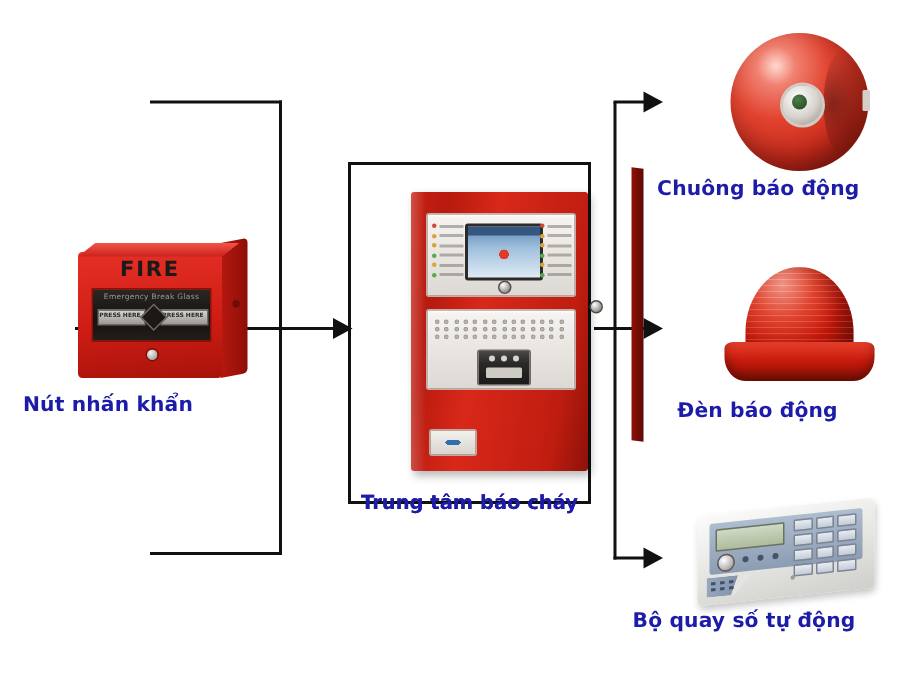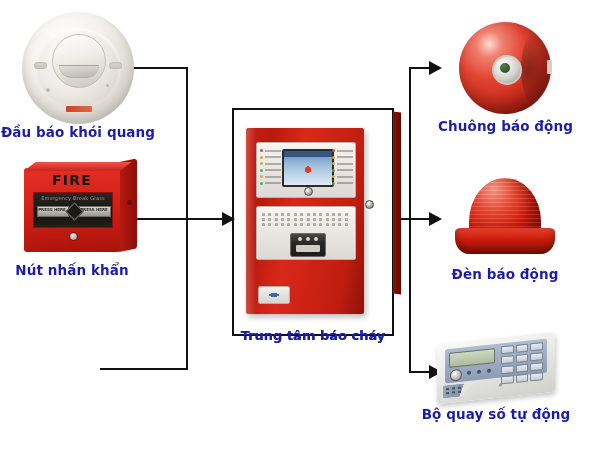--- a/index.html
+++ b/index.html
@@ -16,20 +16,21 @@
     font-family: "DejaVu Sans", sans-serif;
   }
 
   
   .device {
     position: absolute;
   }
   .device-art {
     position: relative;
     width: 100%;
+    margin-left: 28px;
   }
   .device-label {
     position: absolute;
     width: 200px;
     left: 50%;
     transform: translateX(-50%);
     text-align: center;
     color: #1c1ca8;
     font-weight: bold;
     font-size: 13.5px;
@@ -604,33 +605,20 @@
 
   <div class="wire wire-h" style="left:396px; top:218px; width:15px;"></div>
   <div class="wire wire-v" style="left:409px; top:68px; height:305px;"></div>
   <div class="wire wire-h" style="left:409px; top:67px; width:22px;"></div>
   <div class="arrow" style="left:429px; top:61px;"></div>
   <div class="wire wire-h" style="left:409px; top:218px; width:22px;"></div>
   <div class="arrow" style="left:429px; top:212px;"></div>
   <div class="wire wire-h" style="left:409px; top:371px; width:22px;"></div>
   <div class="arrow" style="left:429px; top:365px;"></div>
 
-  <div class="device" style="left:22px; top:12px; width:112px; height:120px;">
-    <div class="device-art" style="height:112px;">
-      <div class="smoke-base"></div>
-      <div class="smoke-rim"></div>
-      <div class="smoke-slot" style="left:12px; top:50px;"></div>
-      <div class="smoke-slot" style="left:87px; top:50px;"></div>
-      <div class="smoke-drum"></div>
-      <div class="smoke-vent" style="left:24px; top:76px; width:4px; height:4px;"></div>
-      <div class="smoke-vent" style="left:84px; top:72px; width:3px; height:3px;"></div>
-      <div class="smoke-tag"></div>
-    </div>
-    <div class="device-label" style="top:112px;">Đầu báo khói quang</div>
-  </div>
 
   <div class="device" style="left:24px; top:162px; width:113px; height:120px;">
     <div class="device-art" style="height:96px;">
       <div class="mcp-side"></div>
       <div class="mcp-front"></div>
       <div class="mcp-top"></div>
       <div class="mcp-fire">FIRE</div>
       <div class="mcp-window">
         <div class="mcp-glasstext">Emergency Break Glass</div>
         <div class="mcp-bar" style="left:3px; width:30px;"></div>

